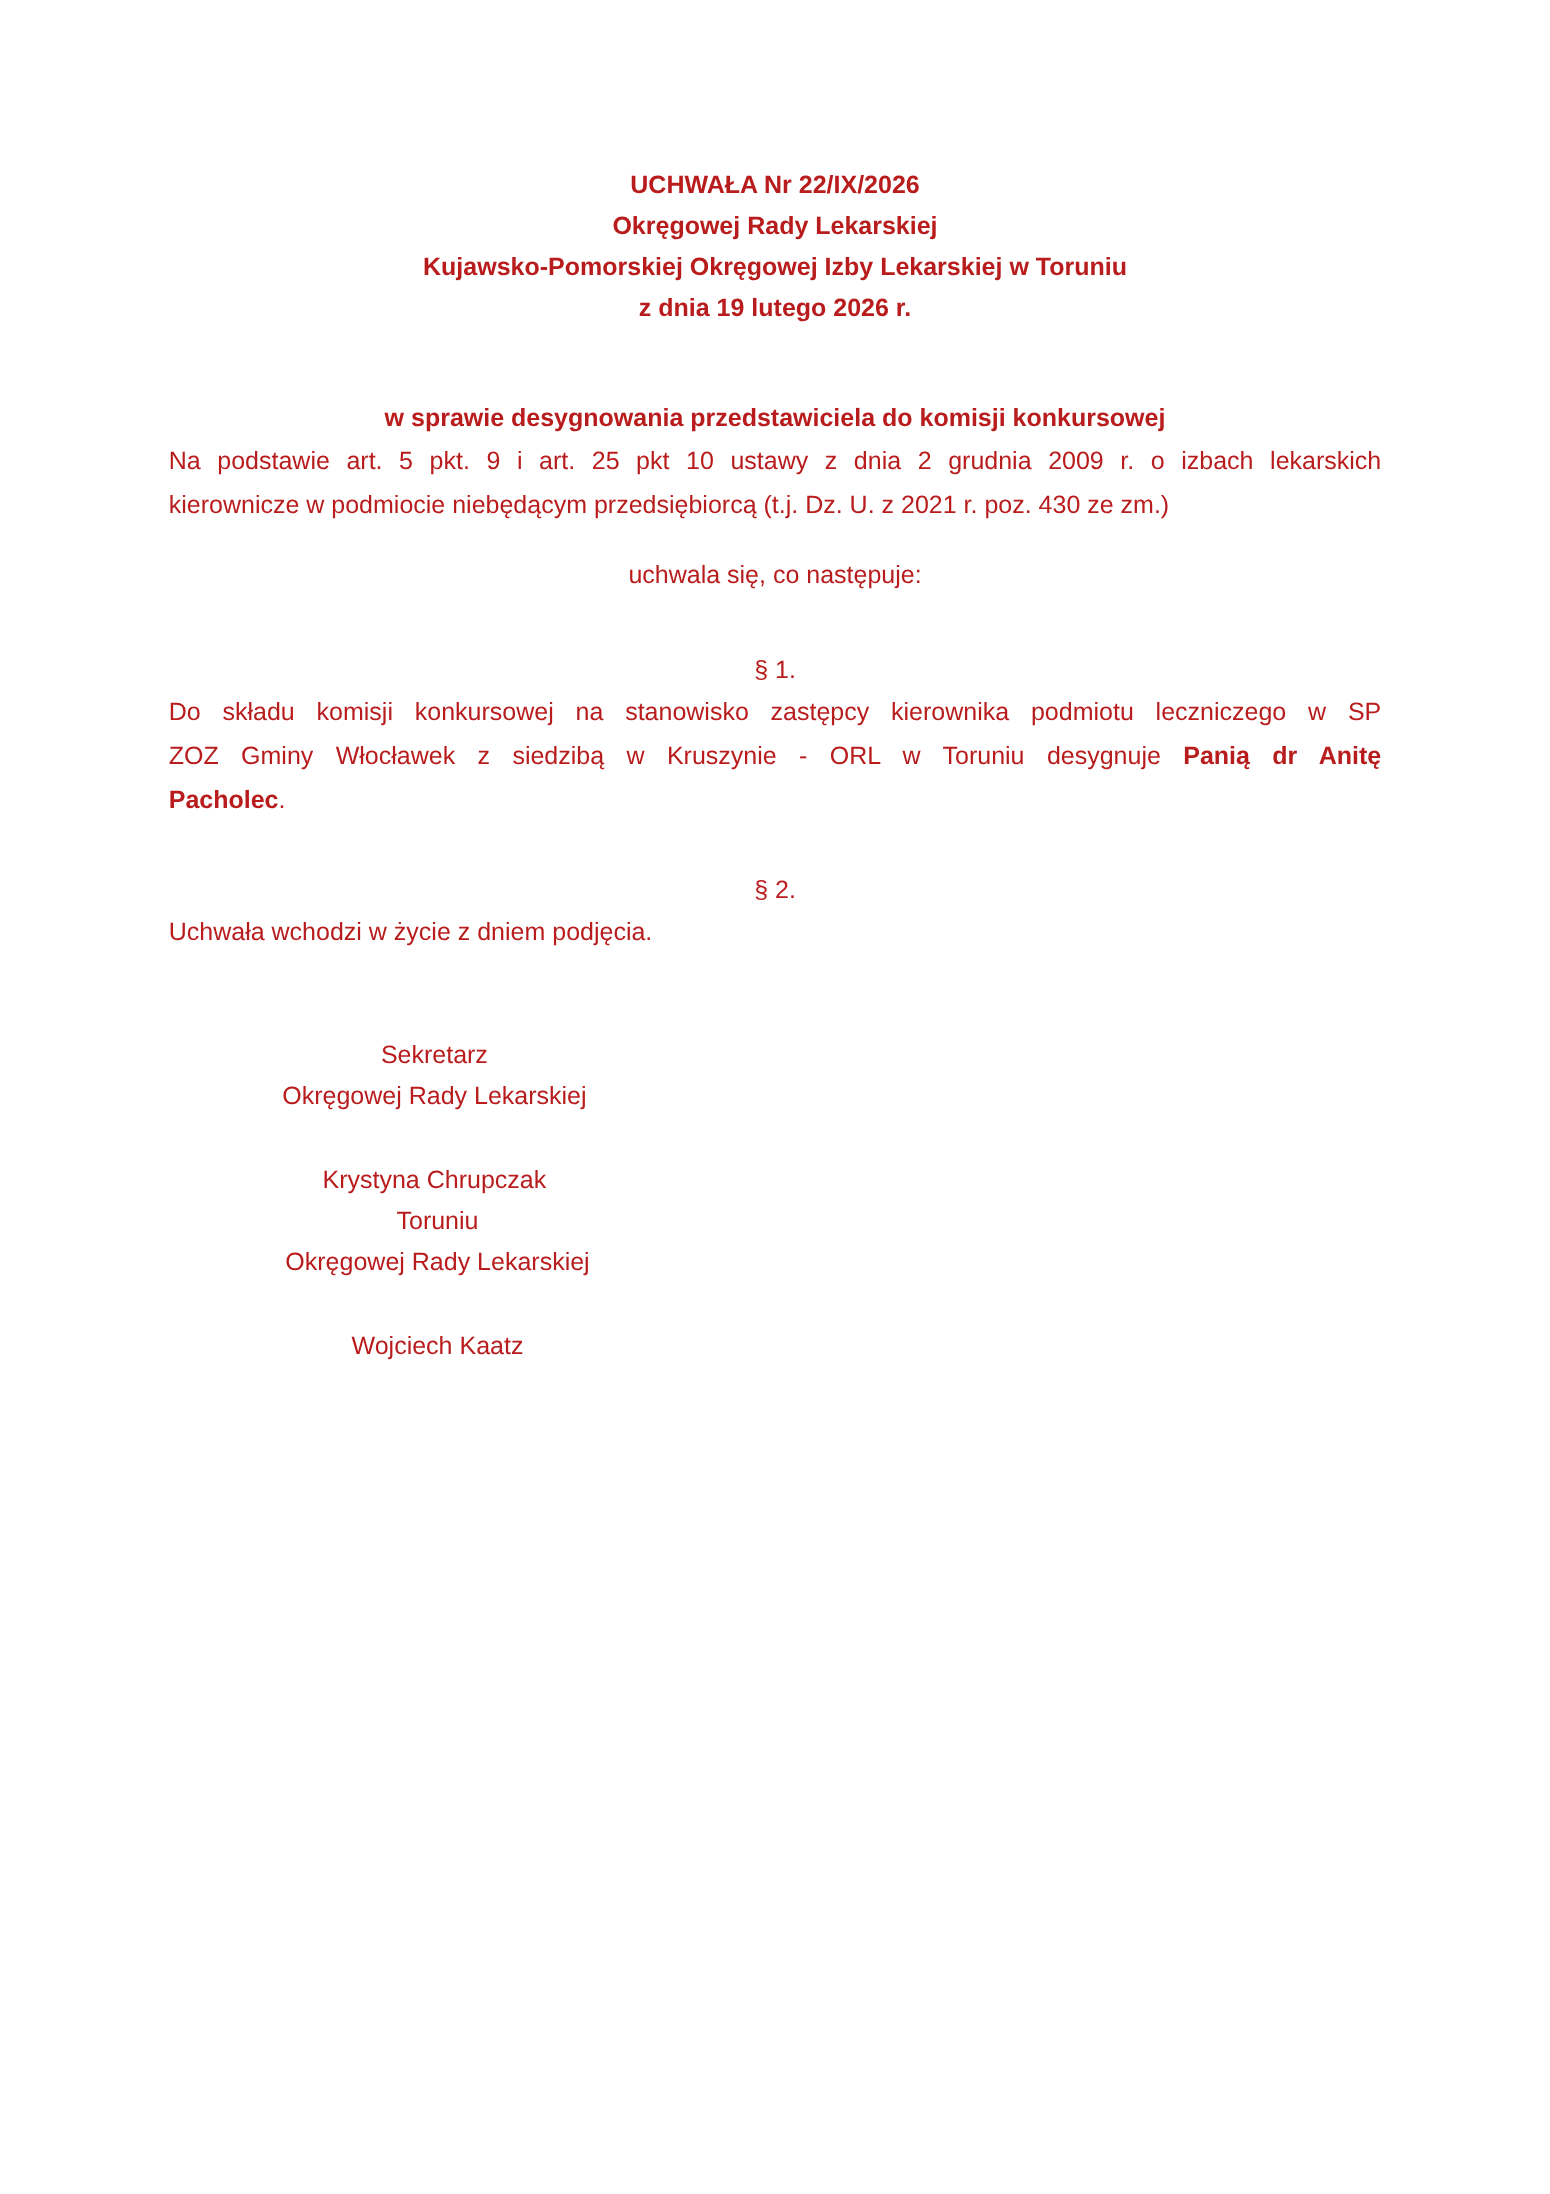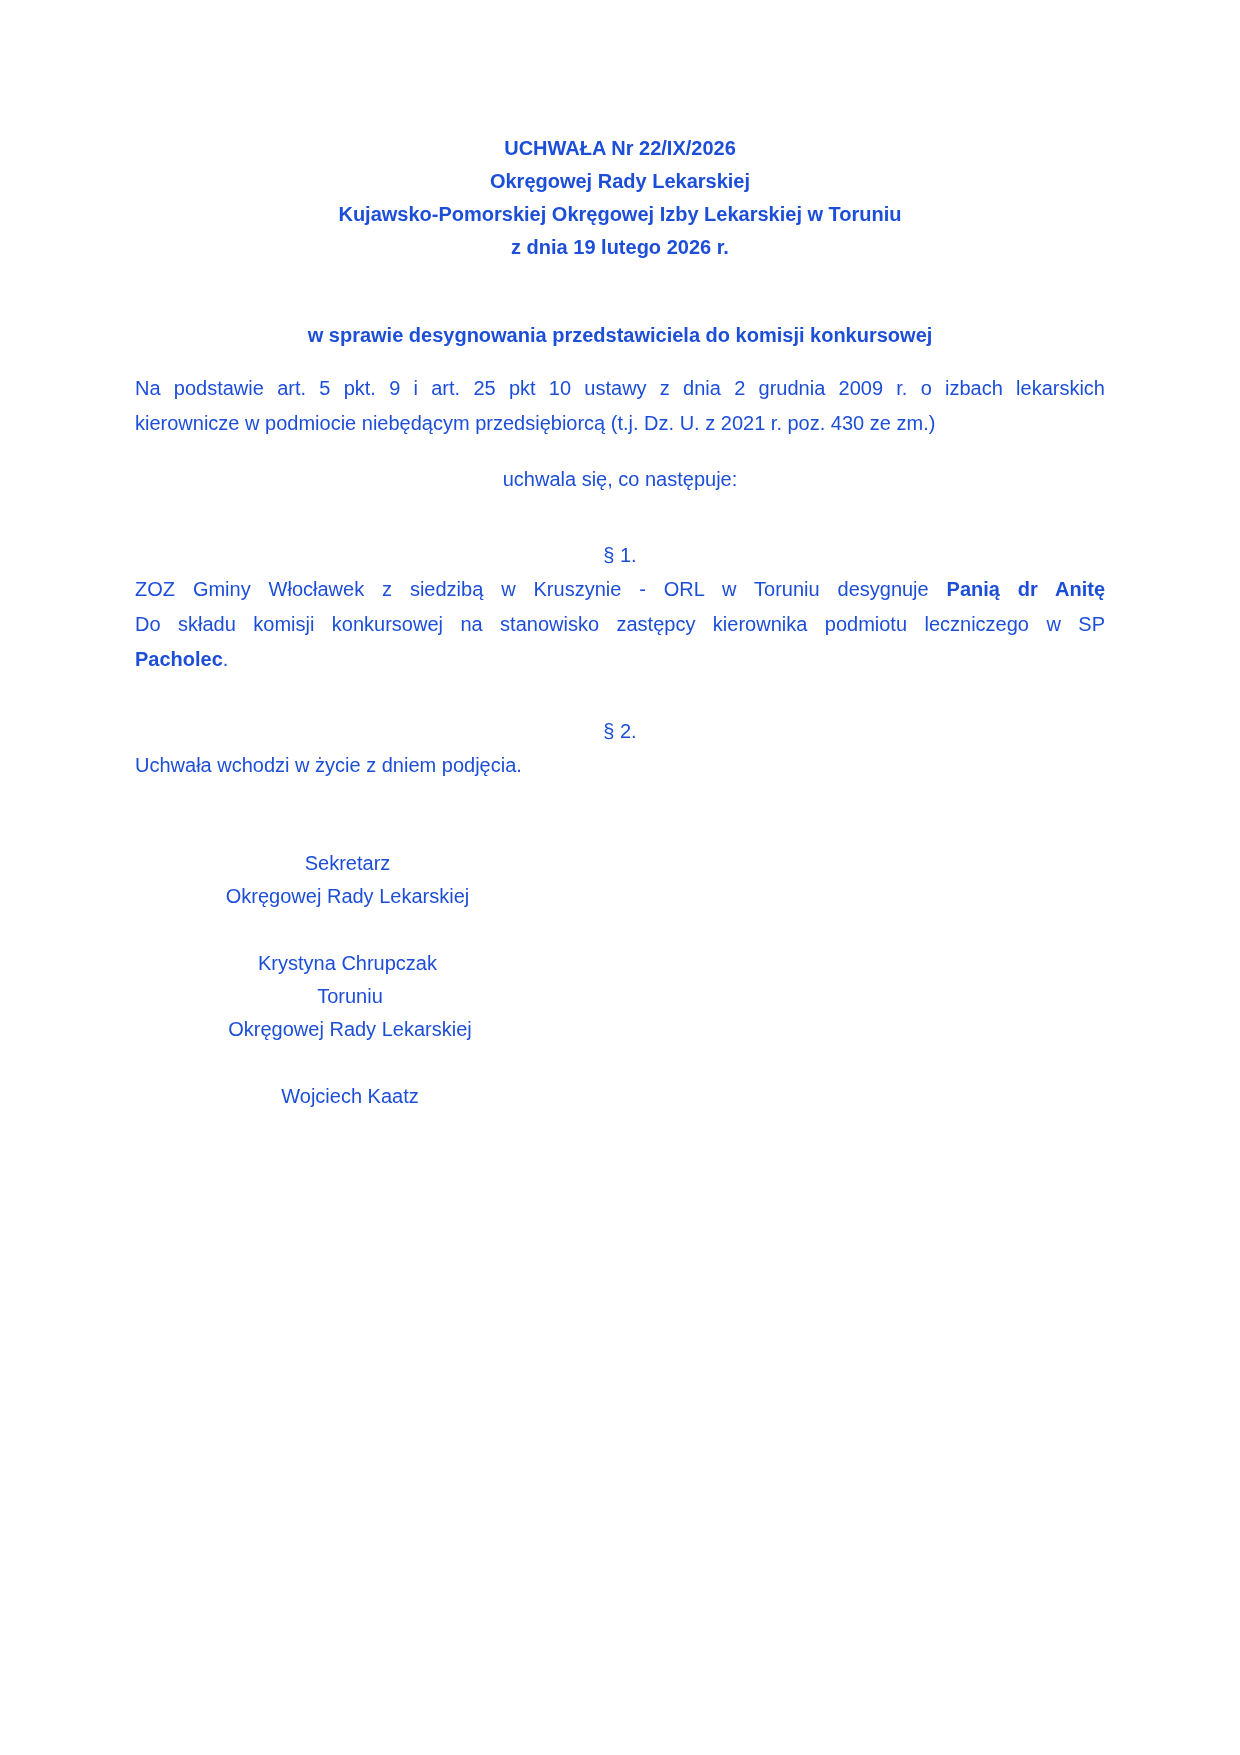--- a/index.html
+++ b/index.html
@@ -5,38 +5,38 @@
   html, body { margin: 0; padding: 0; background: #ffffff; }
   .page {
     position: relative;
     width: 1240px;
     height: 1755px;
     background: #ffffff;
     box-sizing: border-box;
     padding: 132px 135px 0 135px;
     font-family: "Liberation Sans", sans-serif;
     font-size: 20px;
-    color: #1d4ed8;
+    color: #b91c1c;
     overflow: hidden;
   }
   .title-line {
     text-align: center;
     font-weight: bold;
     line-height: 33px;
   }
   .subject {
     text-align: center;
     font-weight: bold;
     line-height: 33px;
     margin-top: 55px;
   }
   .para {
     line-height: 35px;
   }
-  .legal-basis { margin-top: 19px; }
+  .legal-basis { }
   .jline {
     text-align: justify;
     text-align-last: justify;
   }
   .lastline {
     text-align: left;
     text-align-last: left;
   }
   .enacting {
     text-align: center;
@@ -77,22 +77,22 @@
   <div class="para legal-basis">
     <div class="jline">Na podstawie art. 5 pkt. 9 i art. 25 pkt 10 ustawy z dnia 2 grudnia 2009 r. o izbach lekarskich</div>
     <div class="lastline">kierownicze w podmiocie niebędącym przedsiębiorcą (t.j. Dz. U. z 2021 r. poz. 430 ze zm.)</div>
   </div>
 
   <div class="enacting">uchwala się, co następuje:</div>
 
   <div class="section-mark mark-1">§ 1.</div>
 
   <div class="para">
+    <div class="jline">Do składu komisji konkursowej na stanowisko zastępcy kierownika podmiotu leczniczego w SP</div>
     <div class="jline"><span>ZOZ Gminy Włocławek z siedzibą w Kruszynie - ORL w Toruniu desygnuje</span> <span class="bold">Panią dr Anitę</span></div>
-    <div class="jline">Do składu komisji konkursowej na stanowisko zastępcy kierownika podmiotu leczniczego w SP</div>
     <div class="lastline"><span class="bold">Pacholec</span><span>.</span></div>
   </div>
 
   <div class="section-mark mark-2">§ 2.</div>
 
   <div class="para">Uchwała wchodzi w życie z dniem podjęcia.</div>
 
   <div class="signatures">
     <div class="sig-col-left">
       <div class="sig-role">Sekretarz</div>

